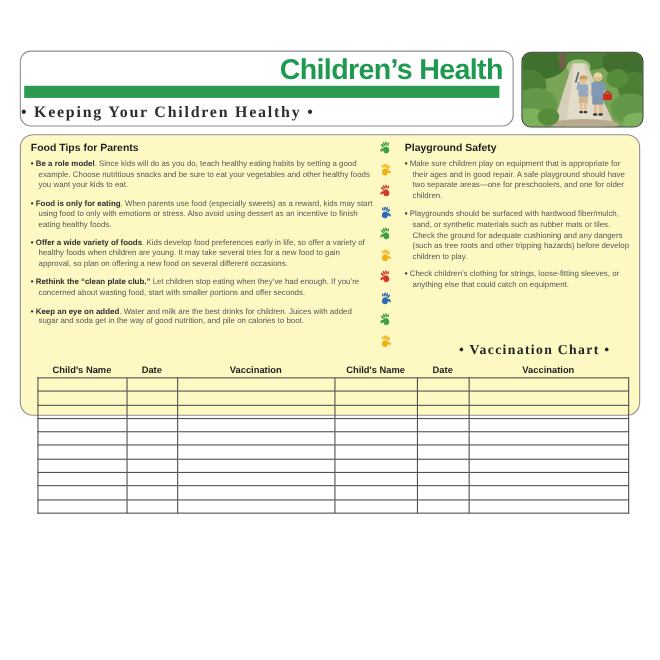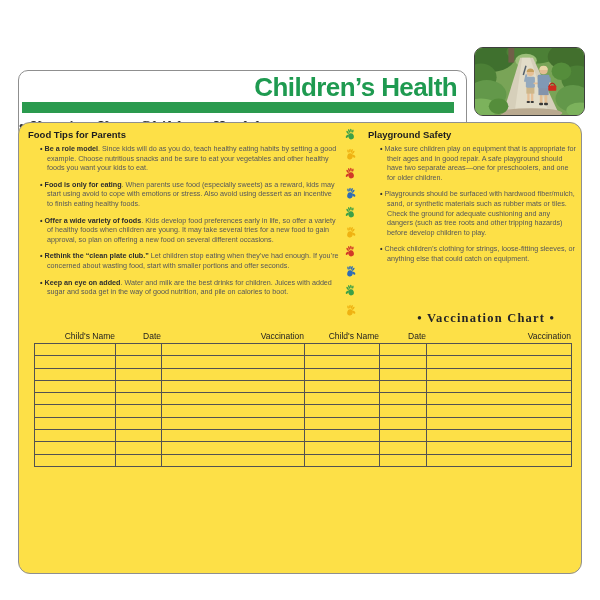--- a/index.html
+++ b/index.html
@@ -1,49 +1,49 @@
 <!DOCTYPE html>
 <html><head>
 <meta charset="utf-8">
 <style>
   html,body{margin:0;padding:0;}
   body{width:600px;height:600px;background:#ffffff;font-family:"Liberation Sans",sans-serif;position:relative;overflow:hidden;}
   .page{position:absolute;inset:0;}
 
   
-  .header-box{position:absolute;left:18px;top:46px;width:449px;height:69px;border:1.5px solid #8f8f8f;border-radius:10px;background:#fff;box-sizing:border-box;margin-top:24px;}
+  .header-box{position:absolute;left:18px;top:46px;width:449px;height:69px;border:1.5px solid #8f8f8f;border-radius:10px;background:#fff;box-sizing:border-box;}
   .page-title{position:absolute;right:9px;top:2px;font-size:26px;line-height:28px;font-weight:bold;color:#1e9a50;letter-spacing:-0.6px;white-space:nowrap;}
   .accent-bar{position:absolute;left:3px;right:12px;top:31px;height:11px;background:#2a9a4e;}
   .tagline{position:absolute;left:0;right:46px;top:47px;text-align:left;font-family:"Liberation Serif",serif;font-weight:bold;font-size:14.5px;letter-spacing:1.6px;color:#2e2e30;white-space:nowrap;}
 
   
   .photo-box{position:absolute;left:474px;top:47px;width:111px;height:69px;border:1.5px solid #3e3e3e;border-radius:9px;overflow:hidden;box-sizing:border-box;background:#79a457;}
   .photo-box svg{display:block;width:100%;height:100%;}
 
   
-  .main-box{position:absolute;left:18px;top:122px;width:564px;height:452px;border:1.5px solid #8f8f8f;border-radius:12px;background:#fde047;box-sizing:border-box;}
+  .main-box{position:absolute;left:18px;top:122px;width:564px;height:256px;border:1.5px solid #8f8f8f;border-radius:12px;background:#fef9c3;box-sizing:border-box;}
 
   .sec-heading{font-size:9.5px;font-weight:bold;color:#1d1d1f;margin:0 0 4px 0;}
-  .tip,.pg-item{font-size:7.2px;line-height:9.6px;color:#56575a;margin:0 0 7px 12px;padding-left:7px;text-indent:-7px;}
+  .tip,.pg-item{font-size:7.2px;line-height:9.6px;color:#56575a;margin:0 0 7px 0;padding-left:7px;text-indent:-7px;}
   .tip::before,.pg-item::before{content:"\2022\00a0";color:#2d2d2f;font-weight:bold;}
   .tip b{color:#2d2d2f;}
 
   .food-tips{position:absolute;left:9px;top:6px;width:311px;}
   .playground{position:absolute;left:349px;top:6px;width:209px;}
 
   
   .handprints{position:absolute;left:323px;top:5px;width:17px;display:flex;flex-direction:column;gap:6.5px;align-items:center;}
   .hand{width:13px;height:13px;flex:0 0 auto;}
   .hand:nth-child(odd){transform:rotate(-16deg);}
   .hand:nth-child(even){transform:rotate(14deg) scaleX(-1);}
 
   
   .vacc-title{position:absolute;left:0;right:26px;top:188px;text-align:right;font-family:"Liberation Serif",serif;font-weight:bold;font-size:12.5px;letter-spacing:1.2px;color:#242426;}
   .vacc-header{position:absolute;left:15px;top:208px;width:537px;display:flex;}
-  .vacc-header span{display:block;text-align:right;font-size:8.5px;font-weight:normal;color:#1d1d1f;}
+  .vacc-header span{display:block;text-align:center;font-size:8.5px;font-weight:bold;color:#1d1d1f;}
   .w0{width:81px}.w1{width:46px}.w2{width:143px}.w3{width:75px}.w4{width:47px}.w5{width:145px}
   .vacc-table{position:absolute;left:15px;top:220px;width:537px;border-collapse:collapse;table-layout:fixed;}
   .vacc-table td{border:1px solid #525252;height:11.3px;padding:0;}
 
   .defs{position:absolute;width:0;height:0;overflow:hidden;}
 </style>
 </head>
 <body>
 
 <div class="page">
@@ -99,21 +99,21 @@
       <path d="M75.5 39 q3.2 -5.5 6.4 0" stroke="#b02318" stroke-width="1.2" fill="none"></path>
       <rect x="74.6" y="38.5" width="8.2" height="5.6" rx="1" fill="#cf2a1e"></rect>
     </svg>
   </div>
 
   <div class="main-box">
 
     <div class="food-tips">
       <div class="sec-heading">Food Tips for Parents</div>
       <div class="tip"><b>Be a role model</b><span>. Since kids will do as you do, teach healthy eating habits by setting a good example. Choose nutritious snacks and be sure to eat your vegetables and other healthy foods you want your kids to eat.</span></div>
-      <div class="tip"><b>Food is only for eating</b><span>. When parents use food (especially sweets) as a reward, kids may start using avoid to cope with emotions or stress. Also avoid using dessert as an incentive to finish eating healthy foods.</span></div>
+      <div class="tip"><b>Food is only for eating</b><span>. When parents use food (especially sweets) as a reward, kids may start using food to only with emotions or stress. Also avoid using dessert as an incentive to finish eating healthy foods.</span></div>
       <div class="tip"><b>Offer a wide variety of foods</b><span>. Kids develop food preferences early in life, so offer a variety of healthy foods when children are young. It may take several tries for a new food to gain approval, so plan on offering a new food on several different occasions.</span></div>
       <div class="tip"><b>Rethink the “clean plate club.”</b><span> Let children stop eating when they’ve had enough. If you’re concerned about wasting food, start with smaller portions and offer seconds.</span></div>
       <div class="tip"><b>Keep an eye on added</b><span>. Water and milk are the best drinks for children. Juices with added sugar and soda get in the way of good nutrition, and pile on calories to boot.</span></div>
     </div>
 
     <div class="handprints">
         <svg class="hand" viewBox="0 0 24 24">
           <use href="#hand-shape" fill="#3da047"></use>
         </svg>
         <svg class="hand" viewBox="0 0 24 24">

